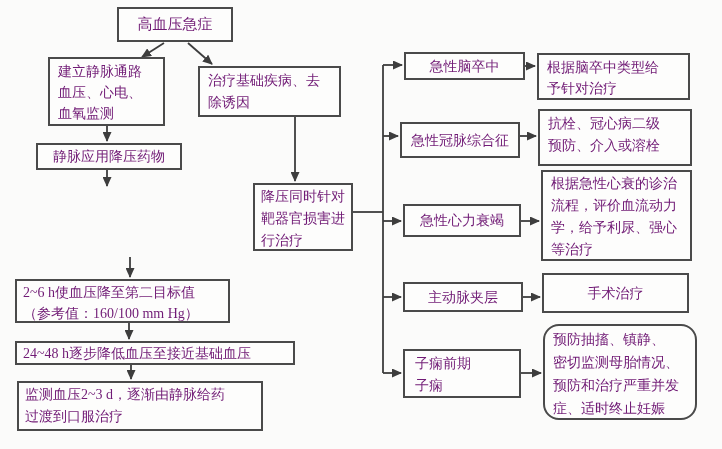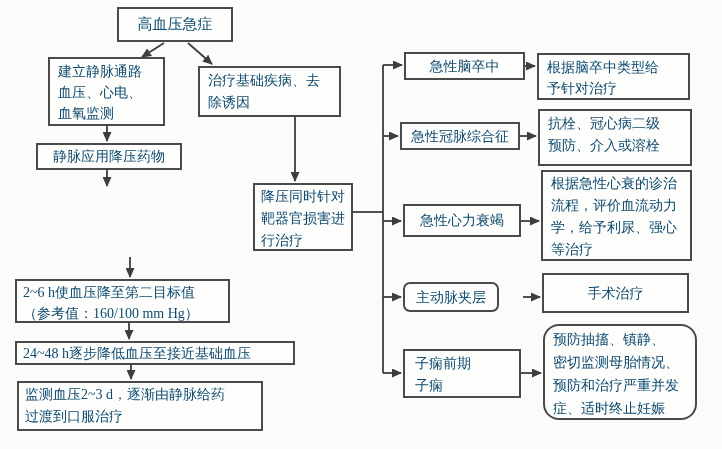--- a/index.html
+++ b/index.html
@@ -10,43 +10,43 @@
     font-family:"Liberation Serif","DejaVu Serif",serif;
     overflow:hidden;
   }
   #connectors { position:absolute; left:0; top:0; width:722px; height:449px; }
   #connectors line { stroke:#3d3d3d; stroke-width:1.8; }
   .box {
     position:absolute;
     box-sizing:border-box;
     border:2px solid #4a4a4a;
     background:rgba(253,253,252,0.85);
-    color:#0c4a6e;
+    color:#701a75;
     font-size:14px;
     line-height:21px;
     white-space:pre-line;
     padding:2px 7px;
   }
   .c { display:flex; align-items:center; justify-content:center; text-align:center; white-space:pre-line; }
   
   #b-root     { left:117px; top:7px;   width:116px; height:35px; font-size:15px; }
   #b-iv       { left:48px;  top:57px;  width:117px; height:69px; line-height:21px; padding:2px 8px; }
   #b-ivdrug   { left:36px;  top:143px; width:146px; height:27px; }
   #b-t1       { left:15px;  top:188px; width:233px; height:69px; line-height:22px; padding:1px 6px; }
   #b-t2       { left:15px;  top:279px; width:215px; height:44px; line-height:21px; padding:1px 6px; }
   #b-t3       { left:15px;  top:341px; width:280px; height:24px; line-height:19px; padding:1px 6px; }
   #b-mon      { left:17px;  top:381px; width:246px; height:50px; line-height:22px; padding:1px 6px; }
   
   #b-treat    { left:198px; top:66px;  width:143px; height:51px; line-height:22px; padding:2px 8px; }
   #b-organ    { left:253px; top:183px; width:100px; height:68px; line-height:22px; padding:1px 6px; }
   
   #b-stroke   { left:404px; top:52px;  width:121px; height:28px; }
-  #b-acs      { left:400px; top:122px; width:120px; height:28px; }
+  #b-acs      { left:400px; top:122px; width:120px; height:36px; }
   #b-ahf      { left:403px; top:204px; width:118px; height:33px; }
-  #b-aortic   { left:403px; top:282px; width:96px; height:30px;border-radius:7px; }
+  #b-aortic   { left:403px; top:282px; width:120px; height:30px; }
   #b-ecl      { left:403px; top:349px; width:118px; height:49px; line-height:22px; padding:2px 10px; }
   
   #b-stroketx { left:537px; top:53px;  width:153px; height:47px; line-height:21px; padding:2px 8px; }
   #b-acstx    { left:538px; top:109px; width:154px; height:57px; line-height:22px; padding:2px 8px; }
   #b-ahftx    { left:541px; top:170px; width:151px; height:91px; line-height:22px; padding:1px 8px; }
   #b-surgery  { left:542px; top:273px; width:147px; height:40px; }
   #b-ecltx    { left:543px; top:324px; width:154px; height:96px; line-height:23px; padding:2px 8px;border-radius:16px; }
 </style>
 </head>
 <body>

